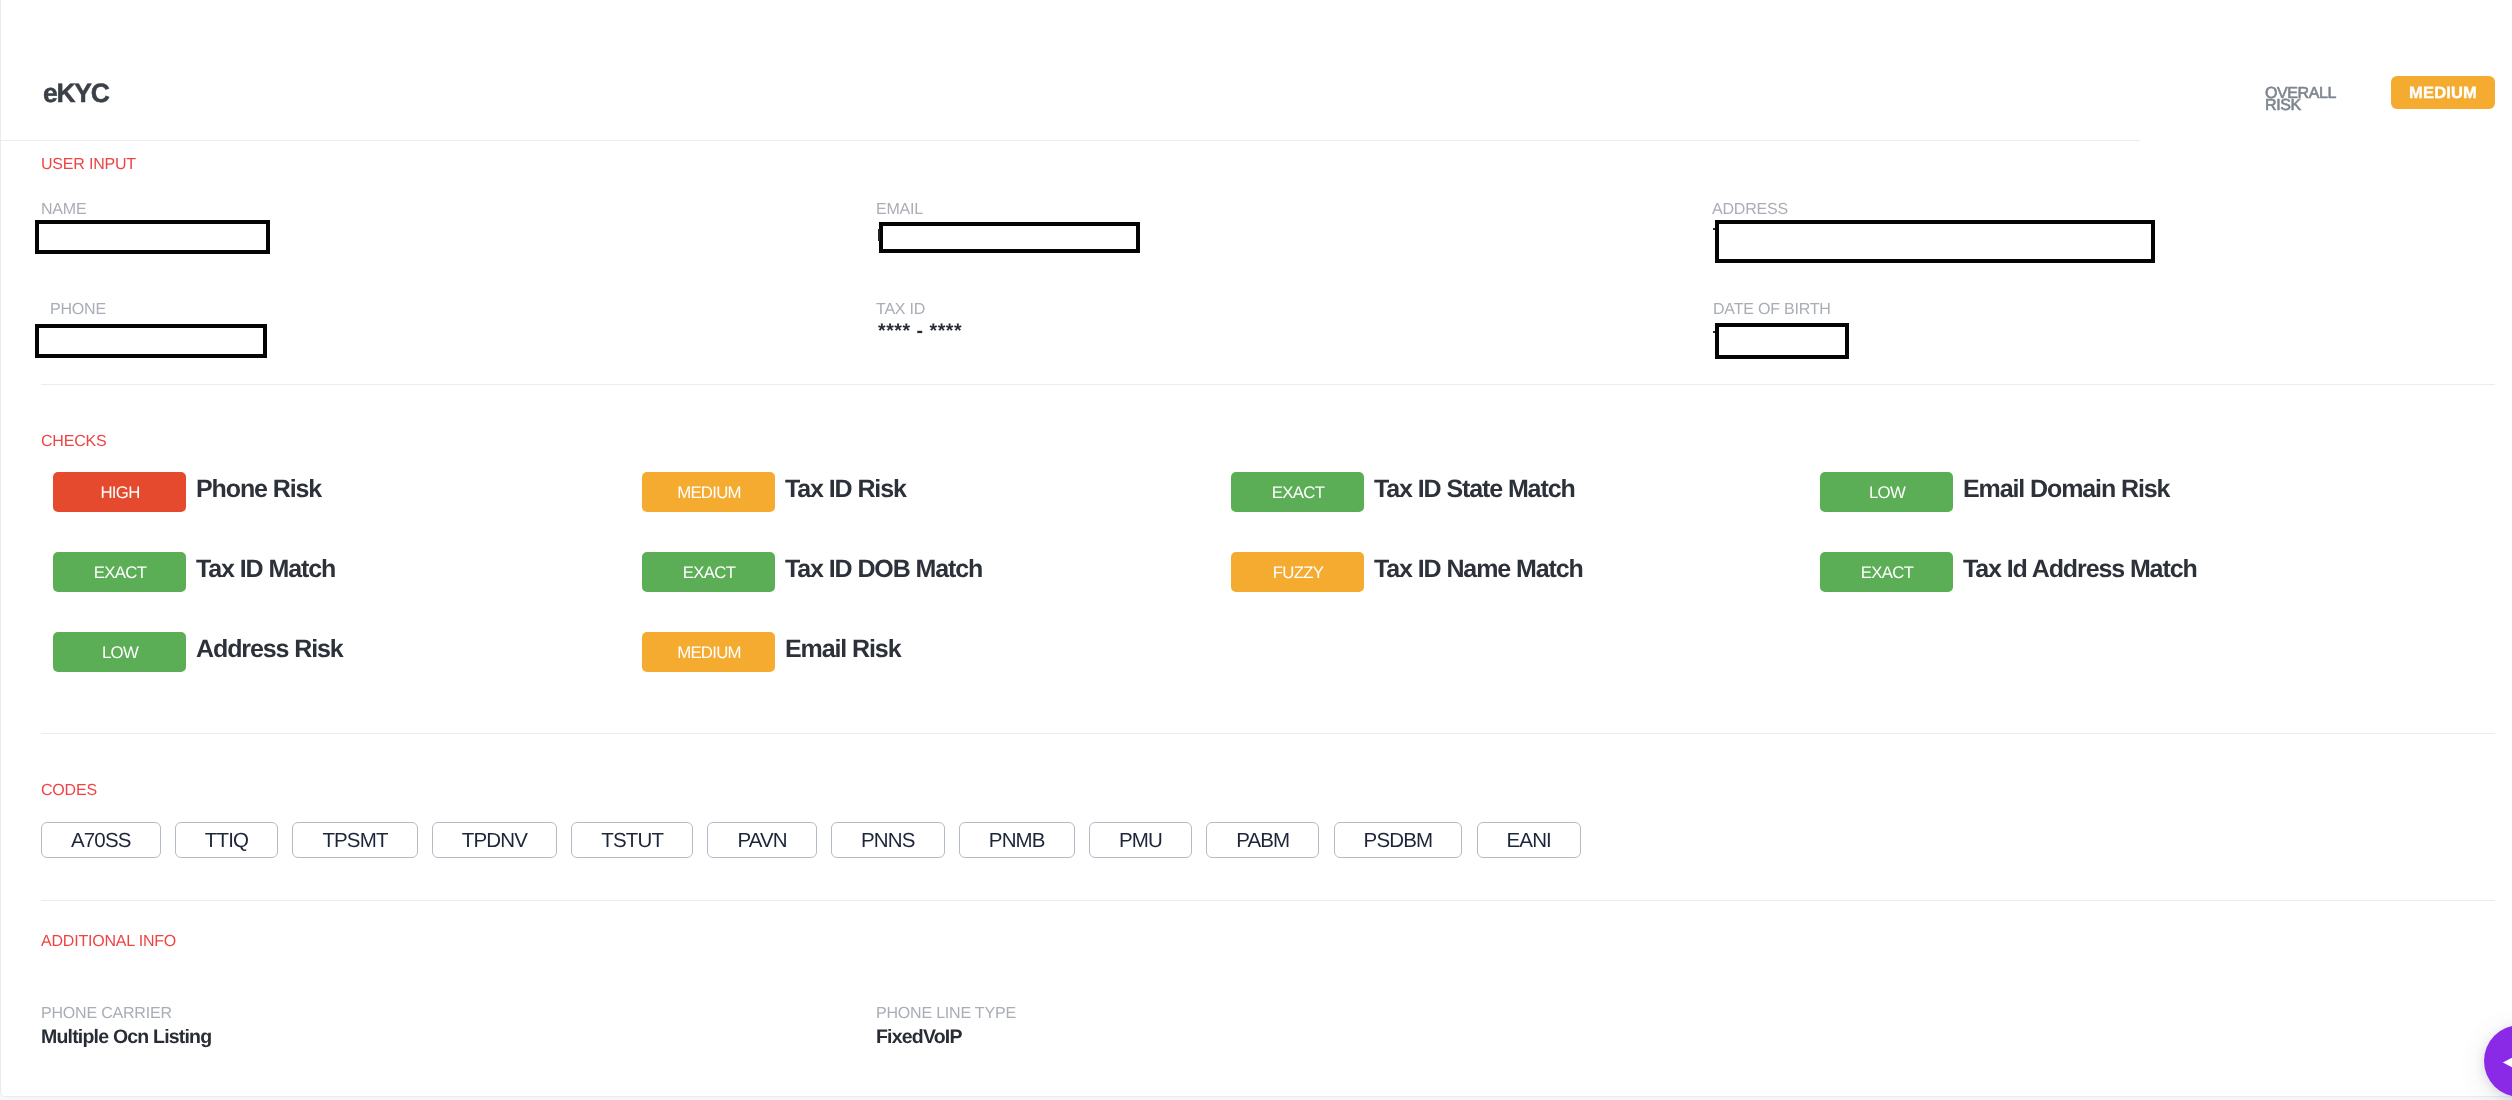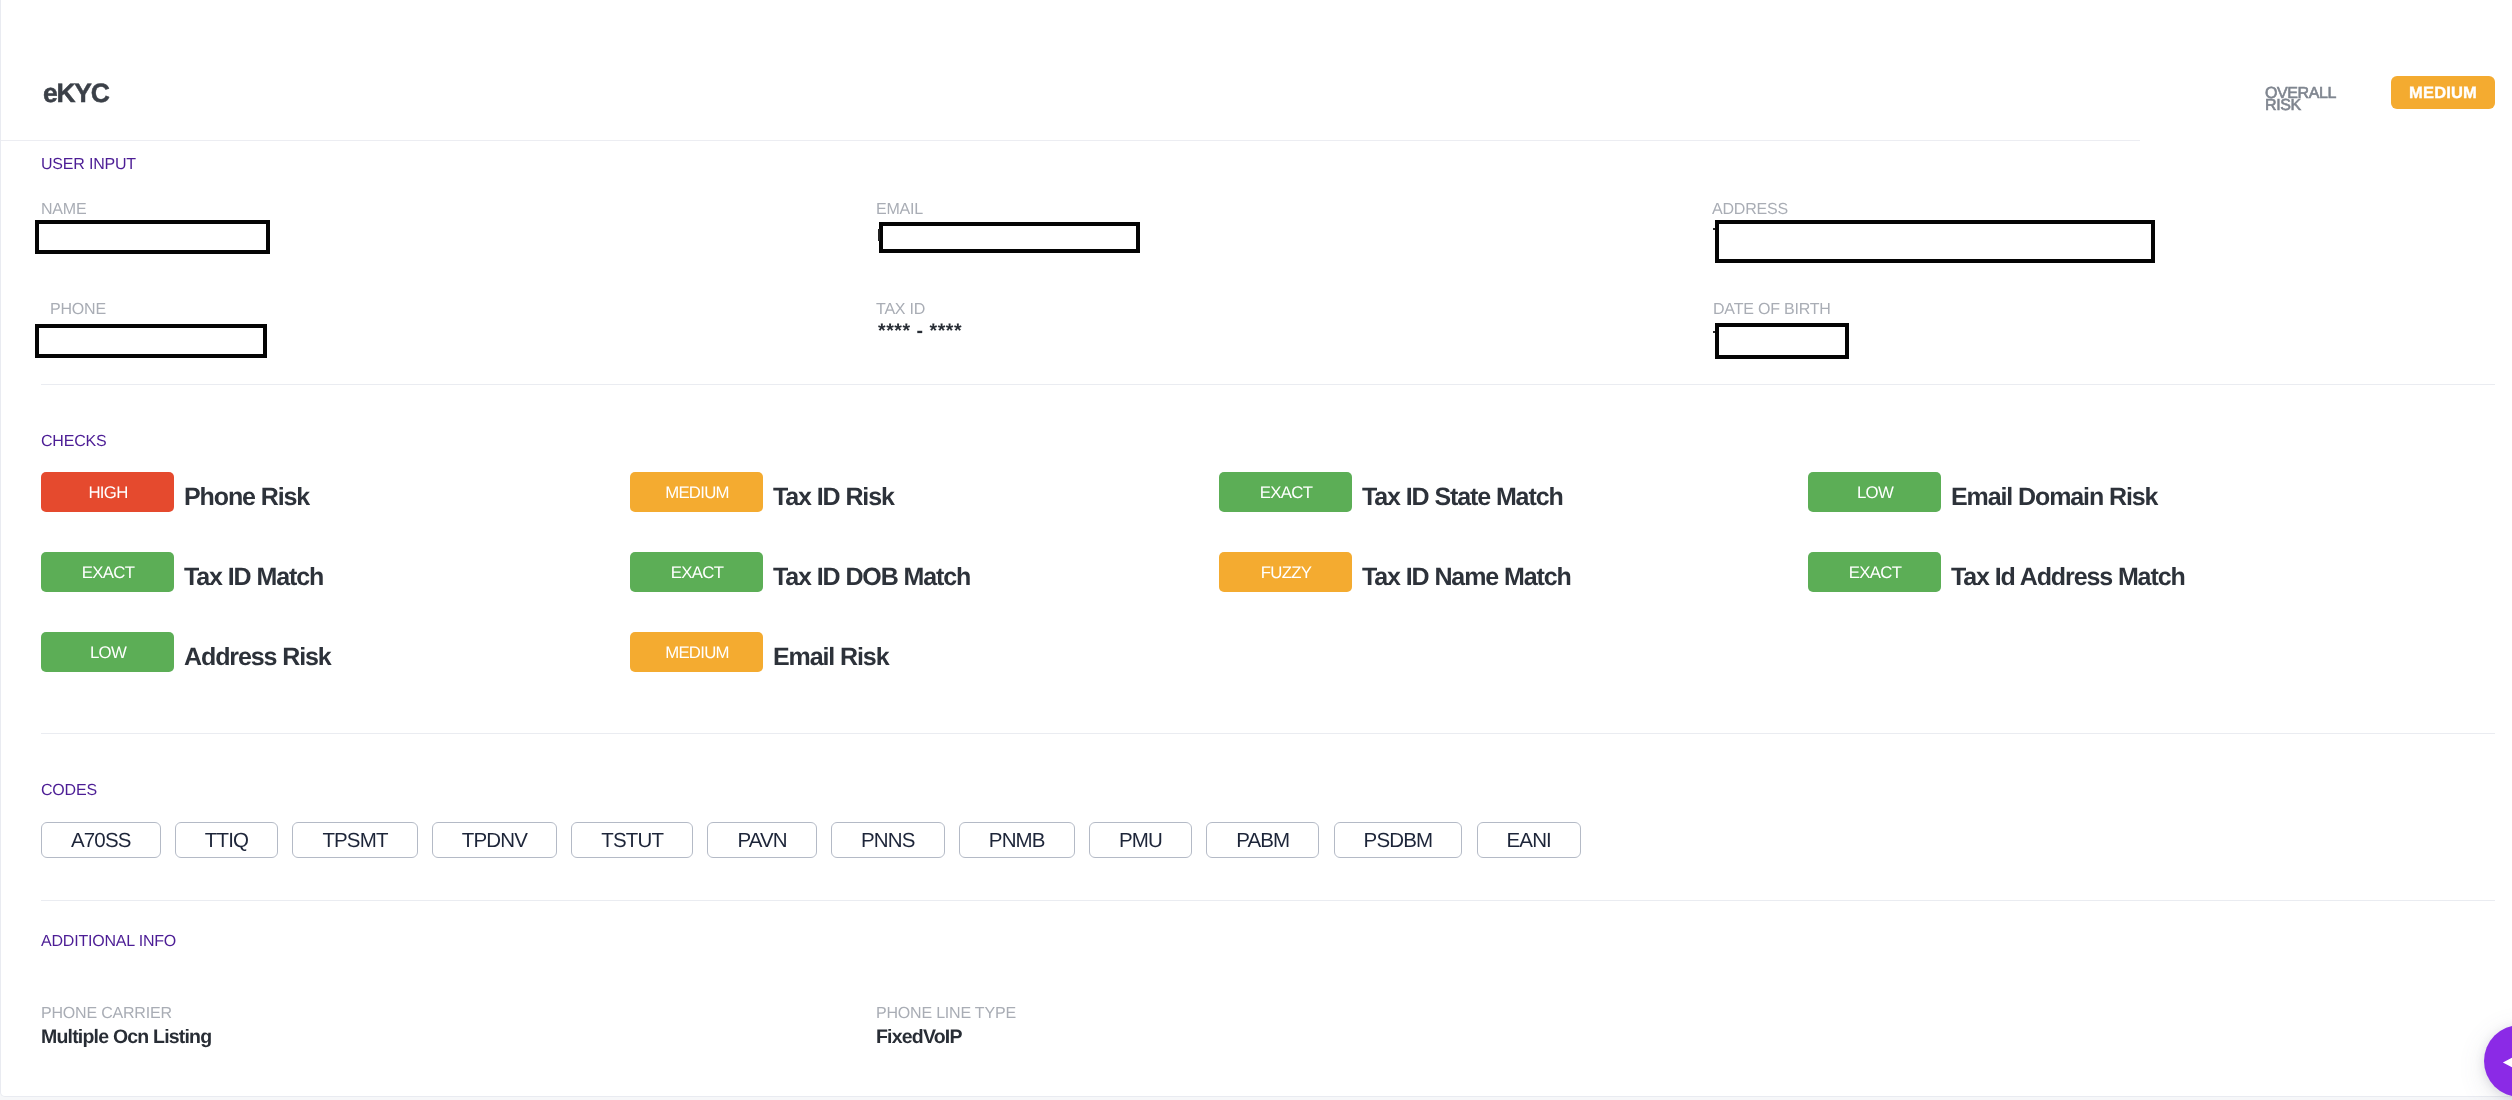--- a/index.html
+++ b/index.html
@@ -41,21 +41,21 @@
   .risk-badge {
     position:absolute; left:2391px; top:29px; width:104px; height:33px;
     display:flex; align-items:center; justify-content:center;
     border-radius:6px;
     font-size:16.5px; font-weight:700; color:#fff; letter-spacing:0.15px;
     padding-top:2px; -webkit-text-stroke:0.35px #fff;
   }
   
   .sect-title {
     position:absolute; left:41px;
-    font-size:16px; font-weight:400; color:#4c1d95; letter-spacing:-0.2px;
+    font-size:16px; font-weight:400; color:#ef4444; letter-spacing:-0.2px;
     line-height:12px;
   }
   .divider {
     position:absolute; left:41px; width:2454px; height:1px; background:#eaecf1;
   }
   .fld-label {
     position:absolute;
     font-size:16px; font-weight:400; color:#a9adb5; letter-spacing:-0.2px;
     line-height:12px; white-space:nowrap;
   }
@@ -68,21 +68,21 @@
   }
   .redact.dot::before {
     content:""; position:absolute; left:-6px; top:4px;
     width:2px; height:2px; background:#2a2a2a;
   }
   .fld-value {
     position:absolute; font-size:19.5px; font-weight:700; color:#282d35;
     letter-spacing:-0.8px; line-height:15px; white-space:nowrap;
   }
   
-  .check { position:absolute; display:flex; align-items:flex-end; height:40px; }
+  .check { position:absolute; display:flex; align-items:flex-start; height:40px;margin-left:12px; }
   .chip {
     width:133px; height:40px; border-radius:5px;
     display:flex; align-items:center; justify-content:center;
     font-size:16.8px; font-weight:400; color:#fff; letter-spacing:-0.72px;
     padding-top:2px; text-indent:1px;
   }
   .check-label {
     margin-left:10px; font-size:25px; font-weight:700; color:#2d323a;
     letter-spacing:-1.1px; white-space:nowrap; padding-top:3px;
   }

